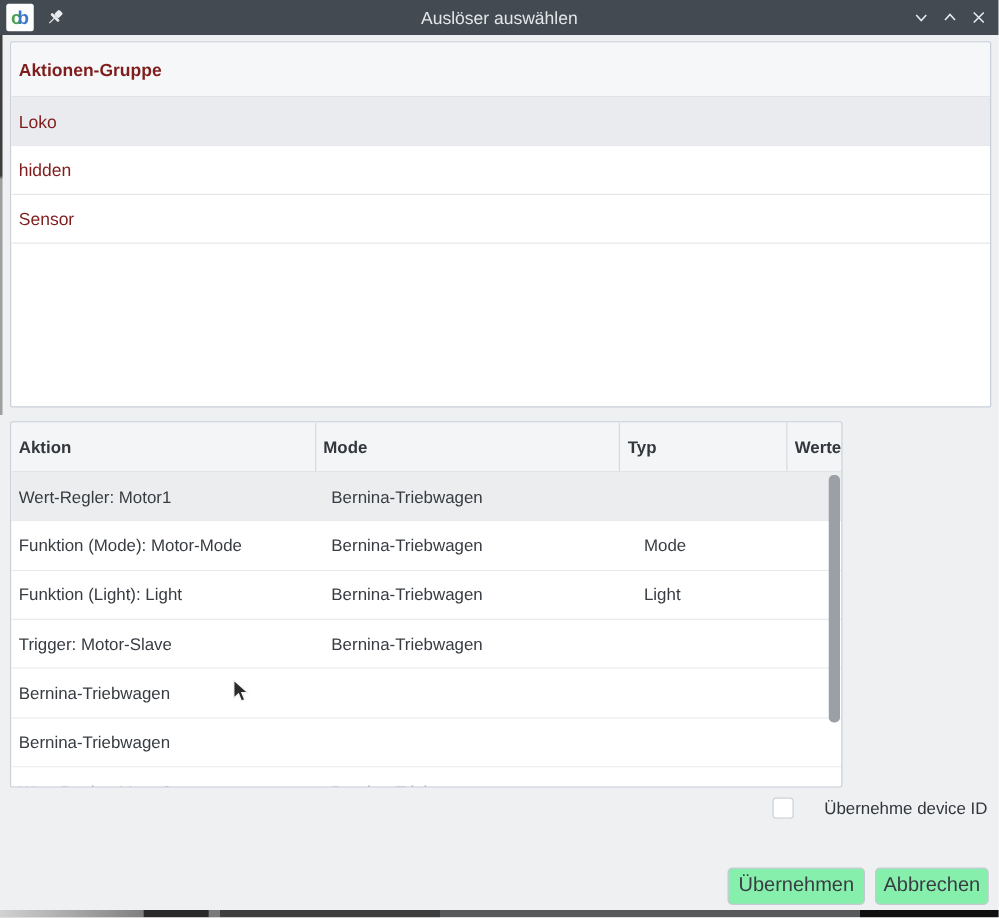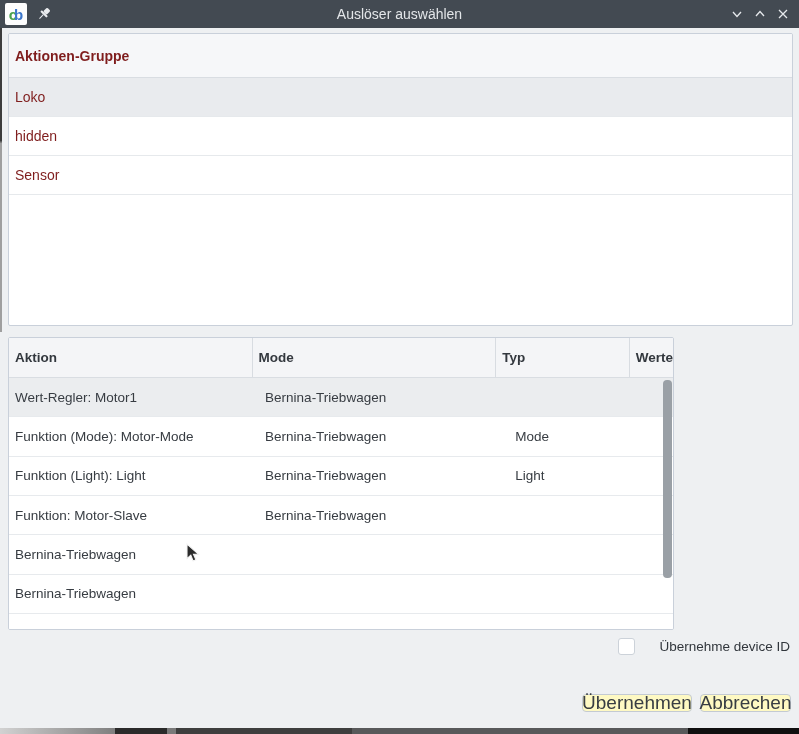--- a/index.html
+++ b/index.html
@@ -50,22 +50,22 @@
         overflow:hidden; white-space:nowrap; }
   .scrollbar-thumb { position:absolute; right:1px; top:42px; width:9px; height:198px;
                      background:#9aa0a6; border-radius:4px; }
 
   
   .checkbox-row { position:absolute; top:636px; right:9px; height:20px; display:flex;
                   align-items:center; gap:24px; }
   .checkbox-box { width:17px; height:17px; background:#fff; border:1px solid #ccd2d9; border-radius:3px; }
   .checkbox-label { font-size:13.5px; color:#31363c; }
   .btn-row { position:absolute; top:694px; right:8px; display:flex; gap:8px; }
-  .btn { height:18px; background:#fef9c3; border:1px solid #c3cad3; border-radius:4px;
-         font-family:"Liberation Sans", sans-serif; font-size:19px; color:#383d43;
+  .btn { height:30px; background:#86efac; border:1px solid #c3cad3; border-radius:4px;
+         font-family:"Liberation Sans", sans-serif; font-size:16px; color:#383d43;
          display:flex; align-items:center; justify-content:center; }
   .btn-apply { width:110px; } .btn-cancel { width:91px; }
 
   .cursor { position:absolute; left:186px; top:543px; width:15px; height:21px; }
 </style>
 </head>
 <body>
 
 <div class="window">
 
@@ -132,21 +132,21 @@
         <div class="td col-typ">Mode</div>
         <div class="td col-werte"></div>
       </div>
       <div class="trow">
         <div class="td col-aktion">Funktion (Light): Light</div>
         <div class="td col-modul">Bernina-Triebwagen</div>
         <div class="td col-typ">Light</div>
         <div class="td col-werte"></div>
       </div>
       <div class="trow">
-        <div class="td col-aktion">Funktion: Motor-Slave</div>
+        <div class="td col-aktion">Trigger: Motor-Slave</div>
         <div class="td col-modul">Bernina-Triebwagen</div>
         <div class="td col-typ"></div>
         <div class="td col-werte"></div>
       </div>
       <div class="trow">
         <div class="td col-modul">Bernina-Triebwagen</div>
         <div class="td col-typ"></div>
         <div class="td col-werte"></div>
       </div>
       <div class="trow">

